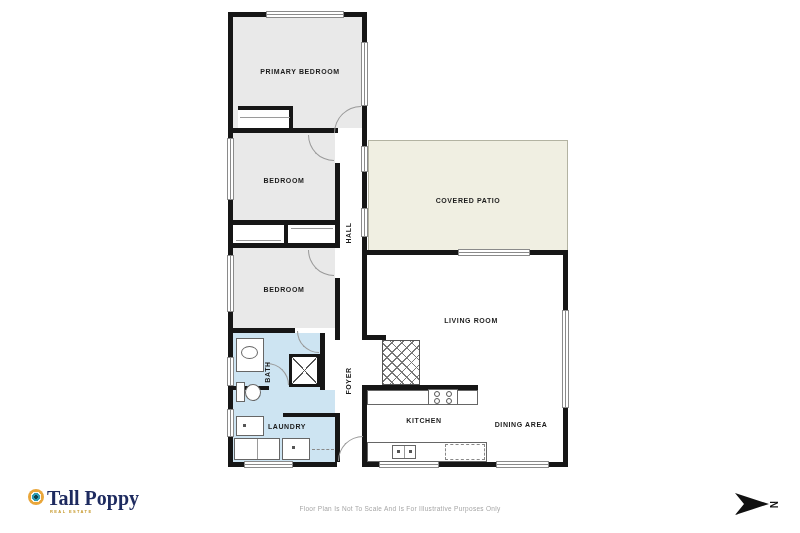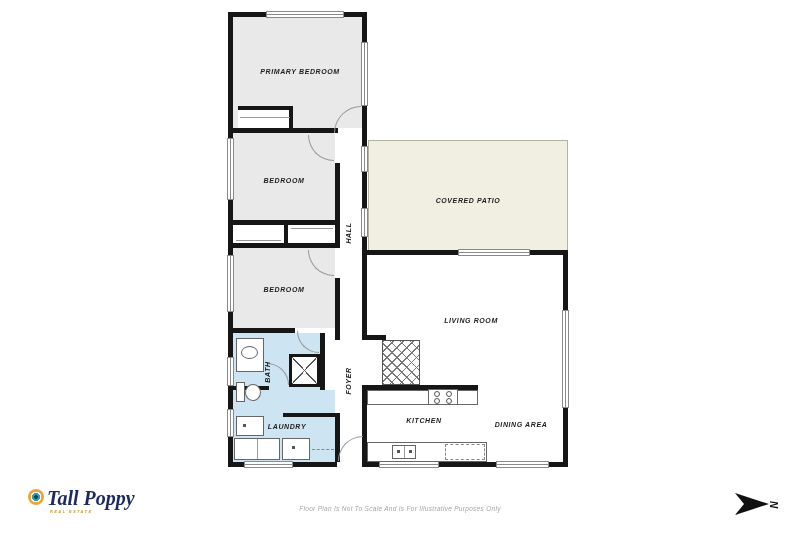--- a/index.html
+++ b/index.html
@@ -1,17 +1,17 @@
 <!DOCTYPE html>
 <html><head>
 <meta charset="utf-8">
 <style>
   html,body { margin:0; padding:0; background:#ffffff; }
   #canvas { position:relative; width:800px; height:533px; background:#ffffff; overflow:hidden;
-            font-family:"Liberation Sans", sans-serif;font-style:italic; }
+            font-family:"Liberation Sans", sans-serif; }
 
   .fill   { position:absolute; }
   .wall   { position:absolute; background:#161616; }
   .win    { position:absolute; border:1px solid #8a8a8a; box-sizing:border-box; }
   .win-h  { background:linear-gradient(#fff 0 42%, #8a8a8a 42% 58%, #fff 58% 100%); }
   .win-v  { background:linear-gradient(90deg, #fff 0 42%, #8a8a8a 42% 58%, #fff 58% 100%); }
   .arc    { position:absolute; box-sizing:border-box; }
   .label  { position:absolute; font-size:7px; font-weight:600; letter-spacing:.6px;
             color:#1c1c1c; white-space:nowrap; transform:translate(-50%,-50%); }
   .label.v{ transform:translate(-50%,-50%) rotate(-90deg); }

